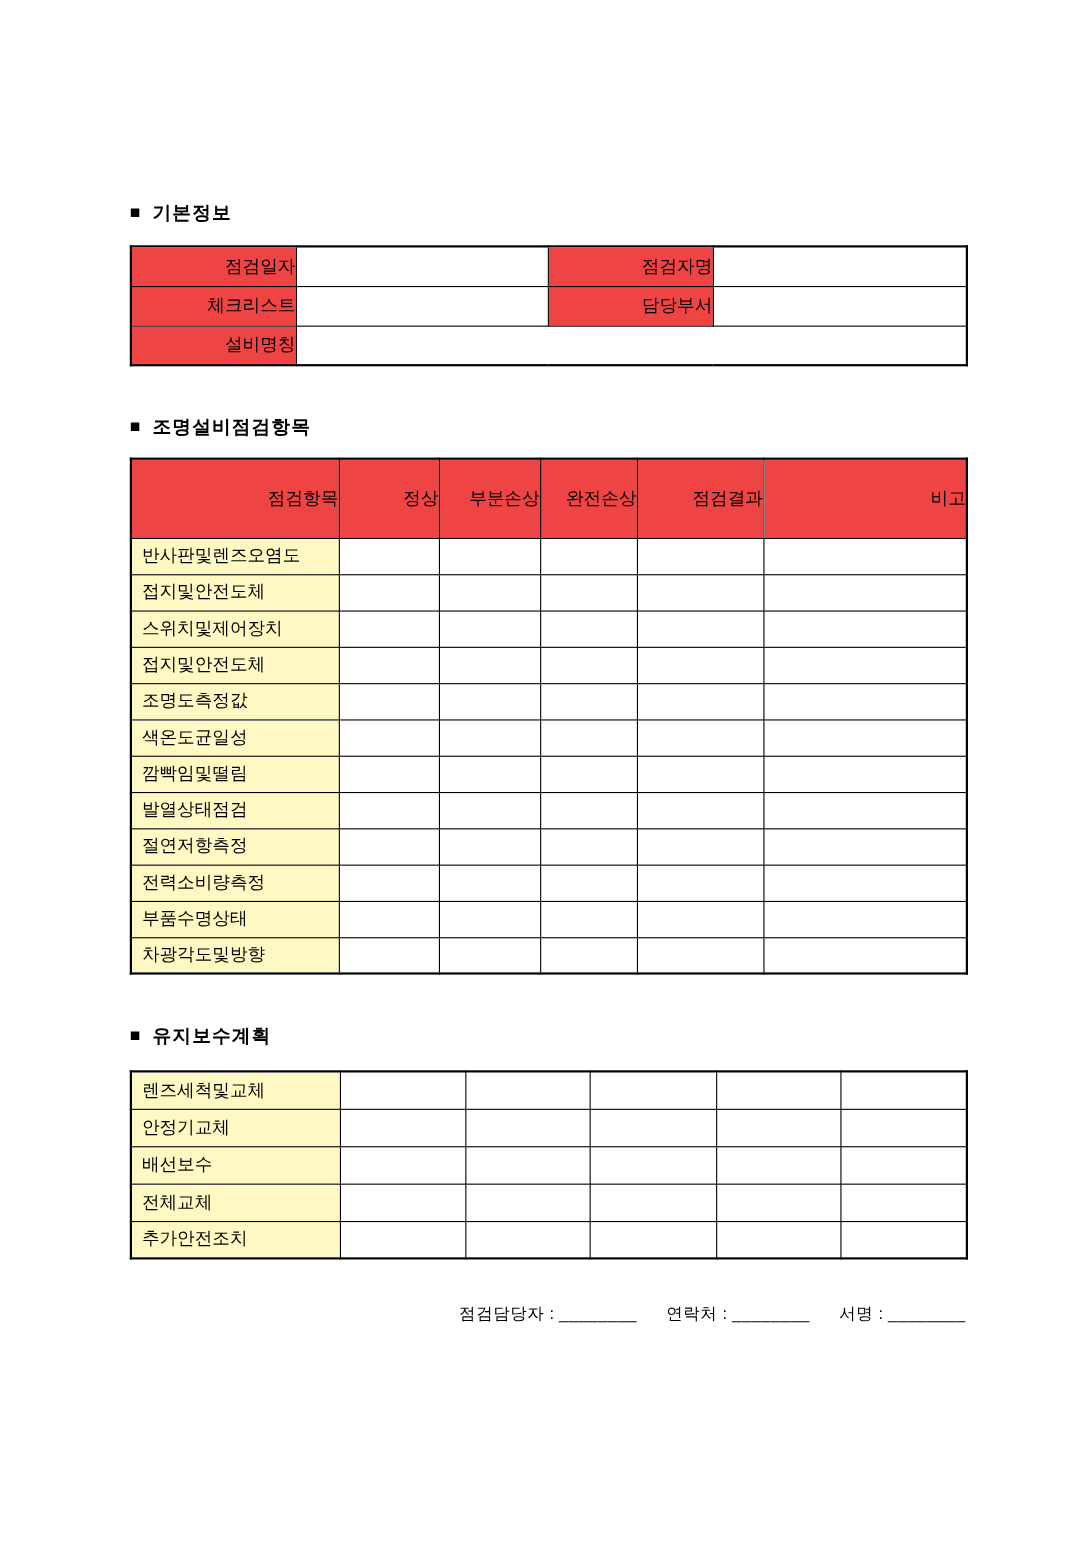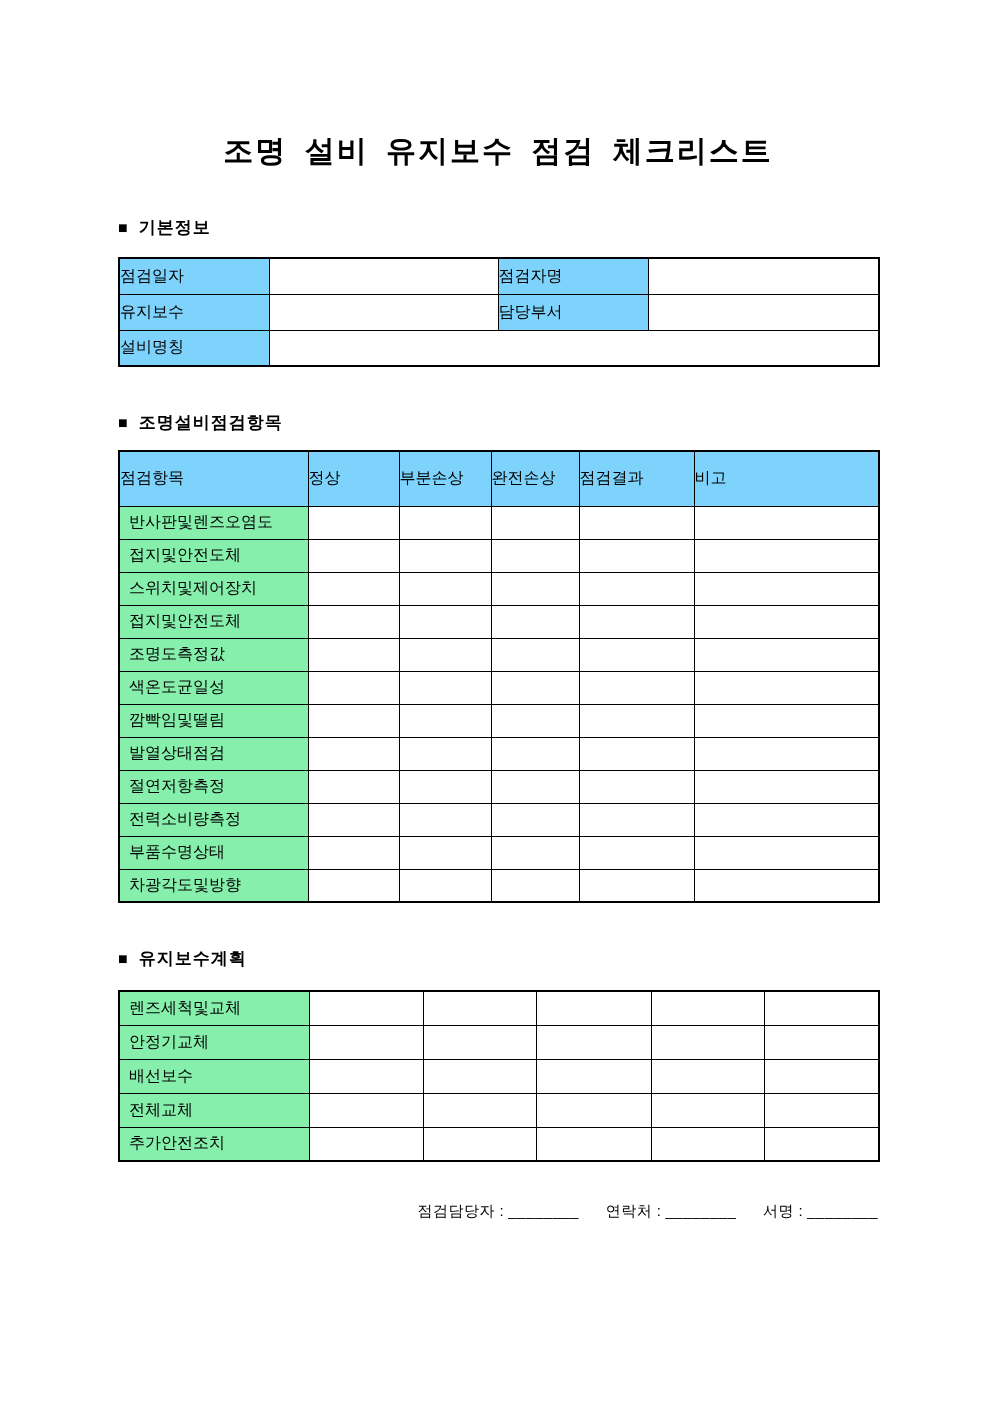--- a/index.html
+++ b/index.html
@@ -53,51 +53,50 @@
     border: 1px solid #000000;
     font-size: 16px;
     padding: 0;
     overflow: hidden;
     white-space: nowrap;
   }
   .t-basic   { margin-top: 18px; }
   .t-inspect { margin-top: 16px; }
   .t-maint   { margin-top: 20px; }
   .t-basic td { height: 36px; }
-  .t-inspect tr.head td { height: 55px; }
+  .t-inspect tr.head td { height: 72px; }
   .t-inspect tr.data td { height: 33px; }
   .t-maint tr.head td { height: 31px; }
   .t-maint tr.data td { height: 34px; }
   .label-cell, .head td {
-    background: #7dd3fc;
-    text-align: left;
+    background: #ef4444;
+    text-align: right;
   }
   .item-cell {
     text-align: left;
     padding-left: 9px;
-    background: #86efac;
+    background: #fef9c3;
   }
   .value-cell { background: #ffffff; }
   .footer-line {
     width: 760px;
     margin-top: 40px;
     text-align: right;
     font-size: 15px;
     letter-spacing: 0.5px;
   }
   .footer-line .grp { margin-left: 22px; }
   .footer-line .grp:first-child { margin-left: 0; }
   .footer-line .blank { margin-left: 4px; text-align: center; }
 </style>
 </head>
 <body>
 
 <div class="page">
 
-  <h1 class="doc-title">조명 설비 유지보수 점검 체크리스트</h1>
 
   <div class="section-heading h-basic">
     <span class="bullet">■</span>
     <span>기본정보</span>
   </div>
 
   <table class="t-basic">
     <colgroup>
       <col style="width:150px">
         <col style="width:229px">
@@ -105,21 +104,21 @@
         <col style="width:231px">
     </colgroup>
     <tbody>
         <tr>
       <td class="label-cell">점검일자</td>
       <td class="value-cell"></td>
       <td class="label-cell">점검자명</td>
       <td class="value-cell"></td>
     </tr>
     <tr>
-      <td class="label-cell">유지보수</td>
+      <td class="label-cell">체크리스트</td>
       <td class="value-cell"></td>
       <td class="label-cell">담당부서</td>
       <td class="value-cell"></td>
     </tr>
     <tr>
       <td class="label-cell">설비명칭</td>
       <td class="value-cell" colspan="3"></td>
     </tr>
   </tbody>
     </table>

